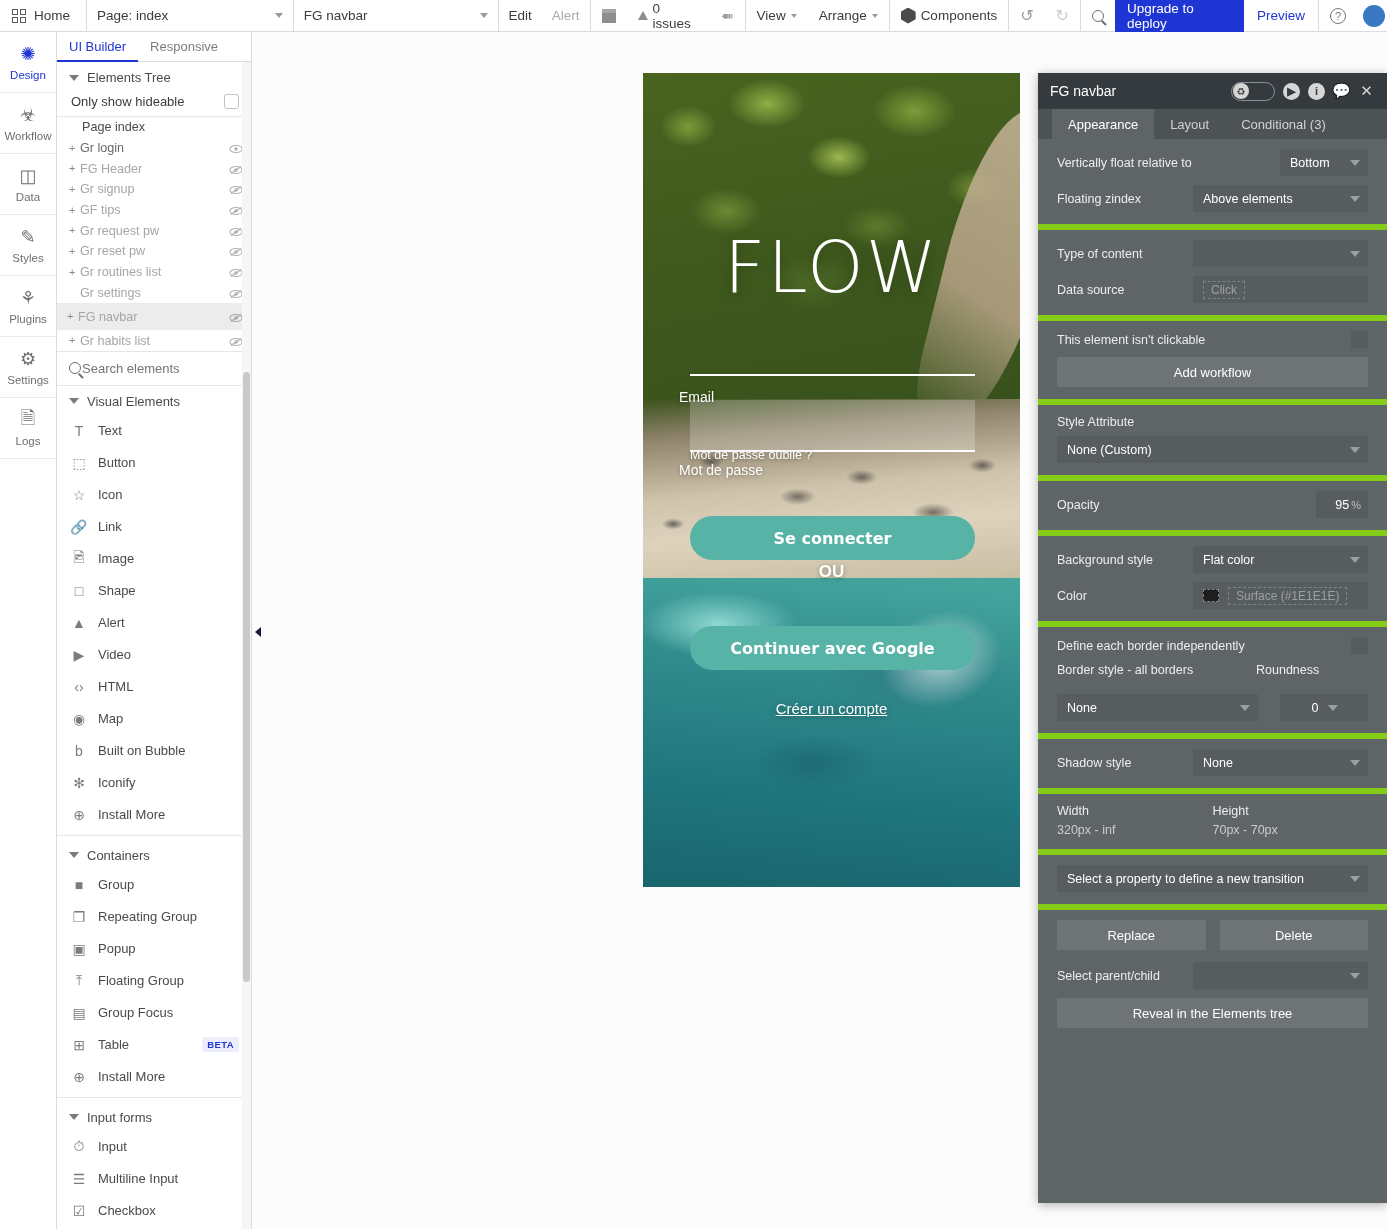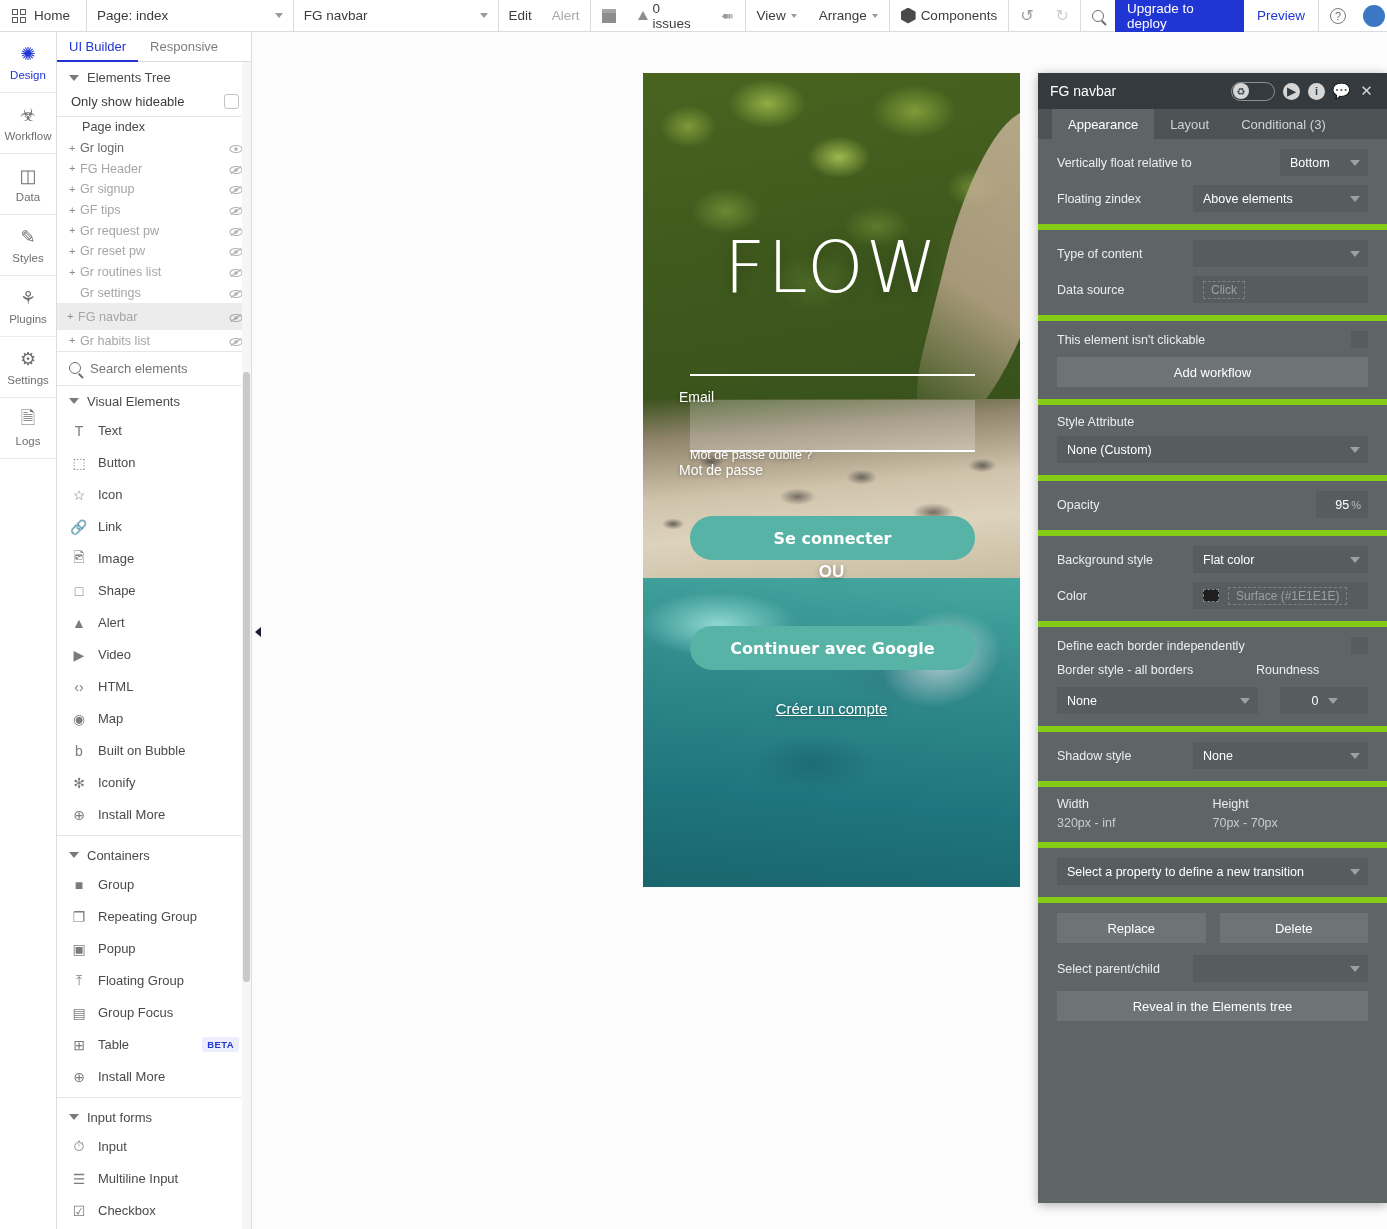--- a/index.html
+++ b/index.html
@@ -72,21 +72,21 @@
   .chk { width:15px;height:15px;border:1px solid #c3c3c3;border-radius:3px;background:#fff;cursor:pointer; }
   .tree { border-top:1px solid #e6e6e6; }
   .tnode {
     display:flex;align-items:center;height:20.7px;padding:0 8px 0 12px;font-size:12.6px;color:#6a6a6a; cursor:pointer;
   }
   .tnode.root { color:#4a4a4a; padding-left:14px; }
   .tnode.sel { background:#ececec; }
   .tplus { width:9px;margin-right:2px;color:#8c8c8c;font-size:11px;line-height:1; }
   .tlabel { flex:1; white-space:nowrap; overflow:hidden; }
   .eye { width:14px;height:10px;opacity:.55; }
-  .search-row { display:flex;align-items:center;gap:9px;padding:9px 12px;border-top:1px solid #e6e6e6;border-bottom:1px solid #e6e6e6; cursor:text;}
+  .search-row { display:flex;align-items:center;gap:1px;padding:9px 12px;border-top:1px solid #e6e6e6;border-bottom:1px solid #e6e6e6; cursor:text;}
   .search-row input { border:0;outline:0;font-size:13px;color:#9b9b9b;font-family:inherit;width:130px;background:transparent; }
   .mag { width:12px;height:12px;border:1.6px solid #6f6f6f;border-radius:50%;position:relative;display:inline-block; }
   .mag:after{content:"";position:absolute;right:-4px;bottom:-3px;width:6px;height:1.6px;background:#6f6f6f;transform:rotate(45deg);}
   .el-item { display:flex;align-items:center;gap:11px;height:32px;padding:0 12px 0 14px;font-size:13px;color:#4a4a4a;cursor:pointer; }
   .el-ic { width:16px;height:16px;display:flex;align-items:center;justify-content:center;color:#7c7c7c;font-size:14px; }
   .badge-beta { margin-left:auto;background:#eceefb;color:#1f35d4;font-size:9.5px;font-weight:bold;padding:2px 5px;border-radius:3px;letter-spacing:.4px; }
   .divider { height:1px;background:#e6e6e6;margin:4px 0; }
   .sb-track { position:absolute;right:0;top:30px;width:9px;bottom:0;background:#f6f6f6; }
   .sb-thumb { position:absolute;right:1px;top:310px;width:7px;height:610px;background:#c9c9c9;border-radius:4px; }
 
@@ -720,21 +720,21 @@
         <span class="colorval">Surface (#1E1E1E)</span>
       </span>
     </div>
   </div>
 
   <div class="p-sec">
     <div class="p-row">
       <span class="p-lab">Define each border independently</span>
       <span class="sq-chk"></span>
     </div>
-    <div class="two-col" style="margin-bottom:5px">
+    <div class="two-col" style="margin-bottom:12px">
       <div class="dim-title">Border style - all borders</div>
       <div class="dim-title" style="flex:0 0 112px">Roundness</div>
     </div>
     <div class="two-col" style="gap:22px">
       <div class="sel" style="flex:1">
         <span>None</span>
         <span class="dcar"></span>
       </div>
       <div class="sel" style="flex:0 0 88px;justify-content:center">
         <span>0</span>

